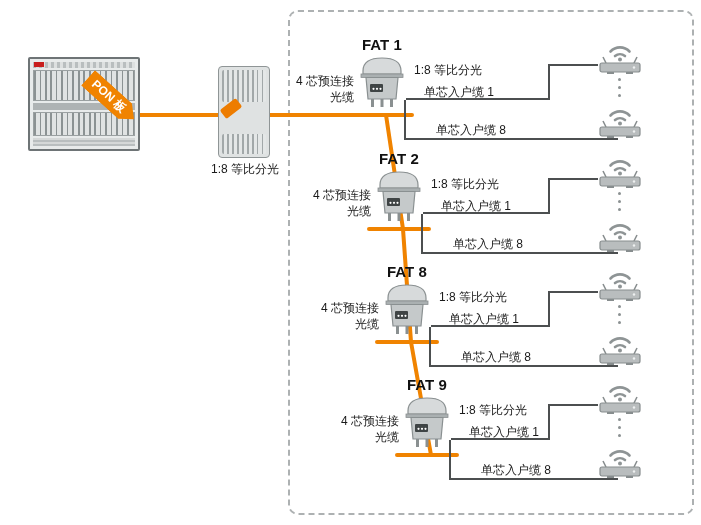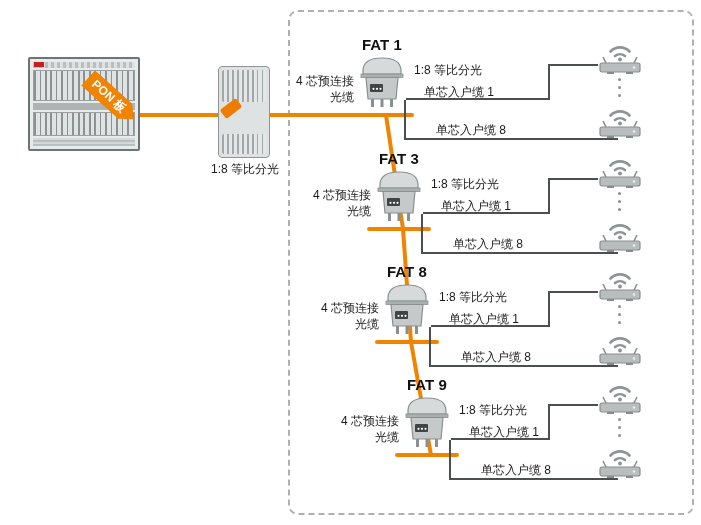--- a/index.html
+++ b/index.html
@@ -139,21 +139,21 @@
         <use href="#routerSym"></use>
       </svg>
     <div class="vdots" style="left:615px;top:78px">
         <i></i>
         <i></i>
         <i></i>
       </div>
   </div>
 
   <div>
-    <div class="fat-title" style="left:379px;top:150px">FAT 3</div>
+    <div class="fat-title" style="left:379px;top:150px">FAT 2</div>
     <div class="lbl feeder" style="left:309px;top:188px">4 芯预连接光缆</div>
     <div class="ln" style="left:423px;top:212px;width:125px;height:1.5px"></div>
     <div class="ln" style="left:548px;top:178px;width:1.5px;height:35.5px"></div>
     <div class="ln" style="left:549.5px;top:178px;width:48.5px;height:1.5px"></div>
     <div class="ln" style="left:421px;top:214px;width:1.5px;height:39.5px"></div>
     <div class="ln" style="left:421px;top:252px;width:197px;height:1.5px"></div>
     <svg class="fat-dev" style="left:375px;top:168px" viewBox="0 0 48 54">
         <use href="#fatSym"></use>
       </svg>
     <div class="lbl" style="left:431px;top:176px">1:8 等比分光</div>

